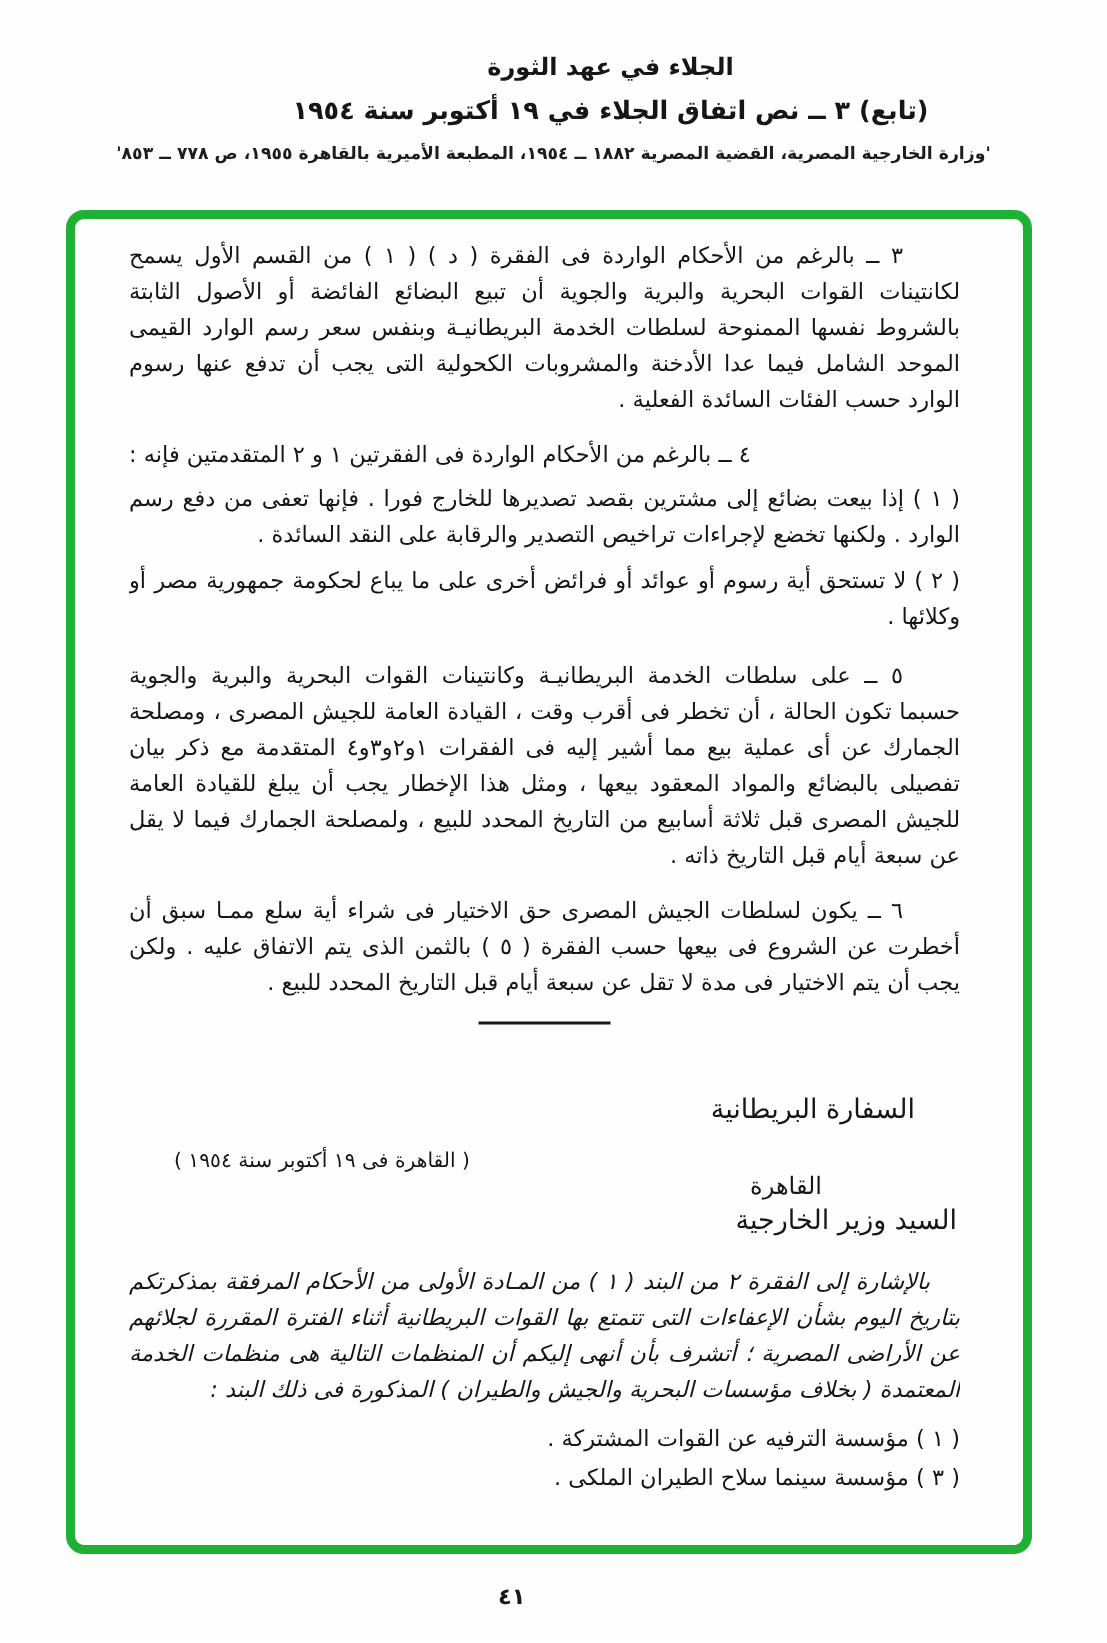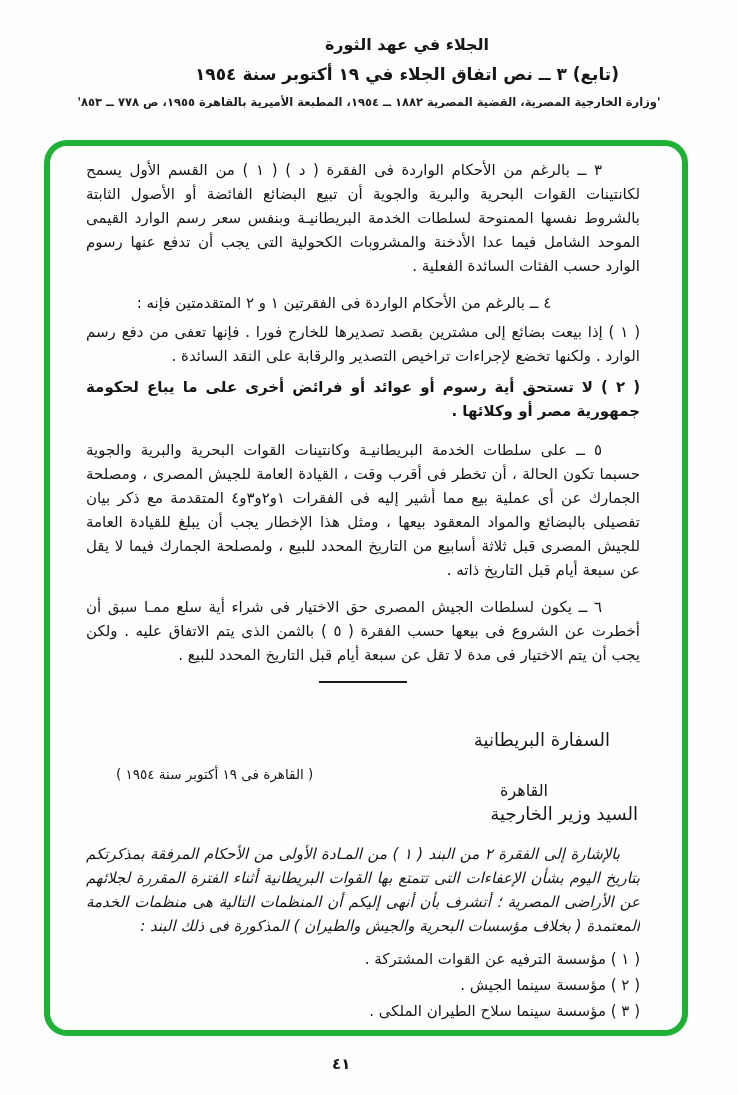--- a/index.html
+++ b/index.html
@@ -31,23 +31,23 @@
   }
   .agreement-section{flex:0 0 562px;overflow:hidden;}
   .letter-section{flex:1 1 auto;overflow:hidden;}
   .para{
     margin:0;
     font-size:15px;line-height:24px;
     text-align:justify;
   }
   .fl-indent{text-indent:38px;}
   .para3{margin-bottom:13px;}
-  .para4h{margin-bottom:5px;text-align:center;}
+  .para4h{margin-bottom:5px;text-align:left;}
   .item1{margin-bottom:7px;}
-  .item2{margin-bottom:15px;font-weight:bold;}
+  .item2{margin-bottom:15px;}
   .para5{margin-bottom:13px;}
   .para6{margin-bottom:0;}
   .divider{width:88px;border:0;border-top:2px solid #1a1a1a;margin:14px auto 0 auto;}
   
   .letterhead{position:relative;height:72px;margin-top:8px;}
   .embassy{position:absolute;right:30px;top:0;font-size:18px;line-height:24px;}
   .cairo{position:absolute;right:92px;top:52px;font-size:16px;line-height:22px;}
   .dateline{position:absolute;left:30px;top:36px;font-size:13.5px;line-height:20px;}
   .salutation{text-align:right;font-size:18px;line-height:24px;margin:2px 2px 16px 0;}
   .letter-body{text-indent:20px;margin-bottom:8px;font-style:italic;}
@@ -60,21 +60,21 @@
 <body>
 
 <div class="page">
 
   <header class="doc-header">
     <div class="doc-title hdr-shift">الجلاء في عهد الثورة</div>
     <div class="doc-subtitle hdr-shift">(تابع) ٣ ــ نص اتفاق الجلاء في ١٩ أكتوبر سنة ١٩٥٤</div>
     <div class="doc-citation">'وزارة الخارجية المصرية، القضية المصرية ١٨٨٢ ــ ١٩٥٤، المطبعة الأميرية بالقاهرة ١٩٥٥، ص ٧٧٨ ــ ٨٥٣'</div>
   </header>
 
-  <div class="green-box" style="border-color: rgb(30, 177, 54); border-radius: 23px;">
+  <div class="green-box" style="border-color: rgb(30, 177, 54);">
 
     <div class="agreement-section">
       <p class="para fl-indent para3">٣ ــ بالرغم من الأحكام الواردة فى الفقرة ( د ) ( ١ ) من القسم الأول يسمح لكانتينات القوات البحرية والبرية والجوية أن تبيع البضائع الفائضة أو الأصول الثابتة بالشروط نفسها الممنوحة لسلطات الخدمة البريطانيـة وبنفس سعر رسم الوارد القيمى الموحد الشامل فيما عدا الأدخنة والمشروبات الكحولية التى يجب أن تدفع عنها رسوم الوارد حسب الفئات السائدة الفعلية .</p>
       <p class="para fl-indent para4h">٤ ــ بالرغم من الأحكام الواردة فى الفقرتين ١ و ٢ المتقدمتين فإنه :</p>
       <p class="para item1">( ١ ) إذا بيعت بضائع إلى مشترين بقصد تصديرها للخارج فورا . فإنها تعفى من دفع رسم الوارد . ولكنها تخضع لإجراءات تراخيص التصدير والرقابة على النقد السائدة .</p>
       <p class="para item2">( ٢ ) لا تستحق أية رسوم أو عوائد أو فرائض أخرى على ما يباع لحكومة جمهورية مصر أو وكلائها .</p>
       <p class="para fl-indent para5">٥ ــ على سلطات الخدمة البريطانيـة وكانتينات القوات البحرية والبرية والجوية حسبما تكون الحالة ، أن تخطر فى أقرب وقت ، القيادة العامة للجيش المصرى ، ومصلحة الجمارك عن أى عملية بيع مما أشير إليه فى الفقرات ١و٢و٣و٤ المتقدمة مع ذكر بيان تفصيلى بالبضائع والمواد المعقود بيعها ، ومثل هذا الإخطار يجب أن يبلغ للقيادة العامة للجيش المصرى قبل ثلاثة أسابيع من التاريخ المحدد للبيع ، ولمصلحة الجمارك فيما لا يقل عن سبعة أيام قبل التاريخ ذاته .</p>
       <p class="para fl-indent para6">٦ ــ يكون لسلطات الجيش المصرى حق الاختيار فى شراء أية سلع ممـا سبق أن أخطرت عن الشروع فى بيعها حسب الفقرة ( ٥ ) بالثمن الذى يتم الاتفاق عليه . ولكن يجب أن يتم الاختيار فى مدة لا تقل عن سبعة أيام قبل التاريخ المحدد للبيع .</p>
       <hr class="divider">
     </div>
@@ -82,21 +82,20 @@
     <div class="letter-section">
       <div class="letterhead">
         <div class="embassy">السفارة البريطانية</div>
         <div class="cairo">القاهرة</div>
         <div class="dateline">( القاهرة فى ١٩ أكتوبر سنة ١٩٥٤ )</div>
       </div>
       <div class="salutation">السيد وزير الخارجية</div>
       <p class="para letter-body">بالإشارة إلى الفقرة ٢ من البند ( ١ ) من المـادة الأولى من الأحكام المرفقة بمذكرتكم بتاريخ اليوم بشأن الإعفاءات التى تتمتع بها القوات البريطانية أثناء الفترة المقررة لجلائهم عن الأراضى المصرية ؛ أتشرف بأن أنهى إليكم أن المنظمات التالية هى منظمات الخدمة المعتمدة ( بخلاف مؤسسات البحرية والجيش والطيران ) المذكورة فى ذلك البند :</p>
       <div class="org-list">
         <div class="org-item">( ١ ) مؤسسة الترفيه عن القوات المشتركة .</div>
-        <div class="org-item">( ٢ ) مؤسسة سينما الجيش .</div>
         <div class="org-item">( ٣ ) مؤسسة سينما سلاح الطيران الملكى .</div>
       </div>
     </div>
 
   </div>
 
   <div class="page-number">٤١</div>
 
 </div>
 

